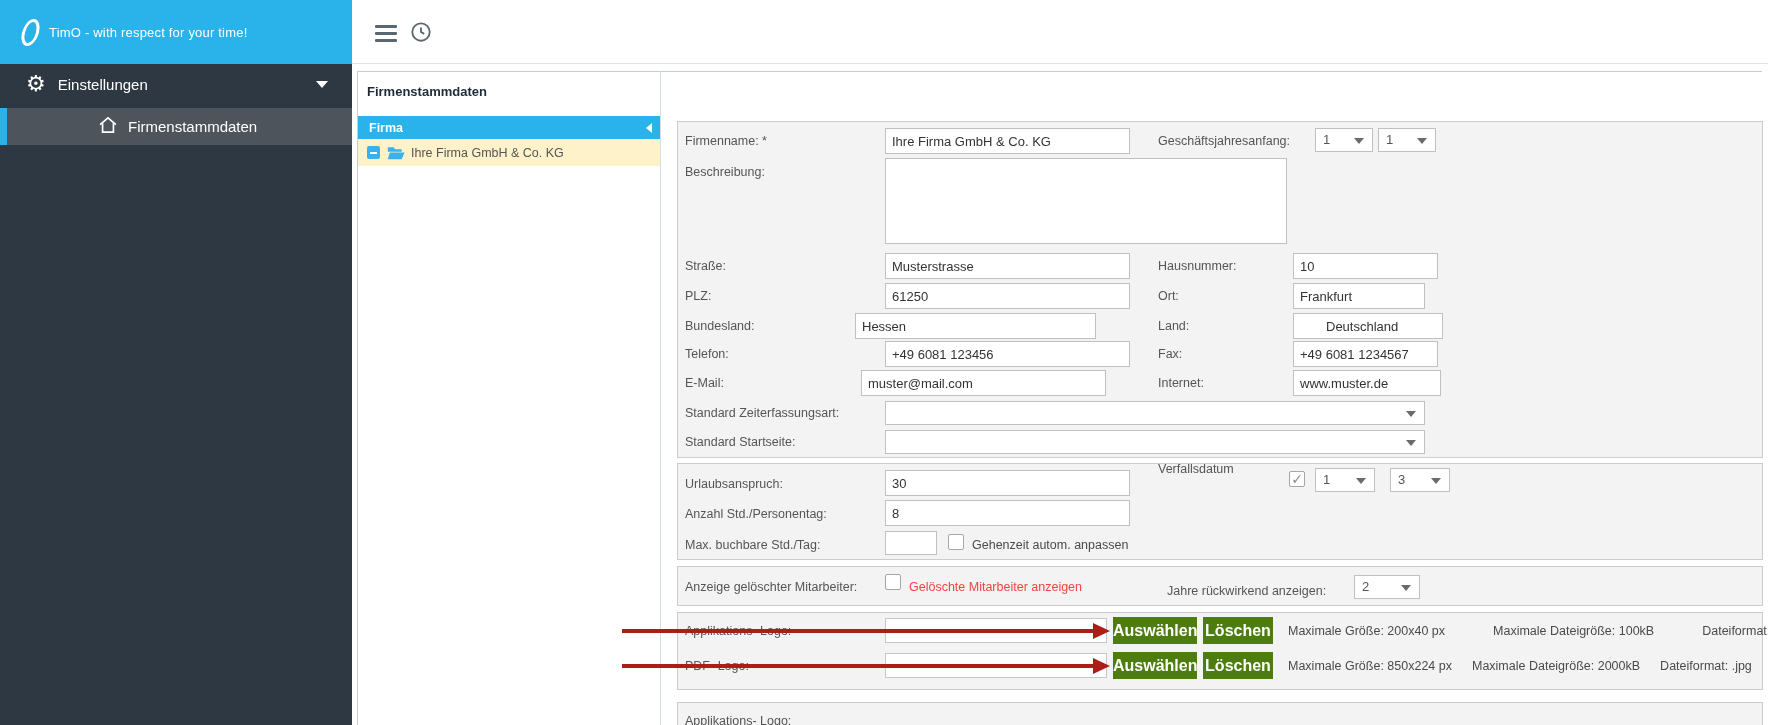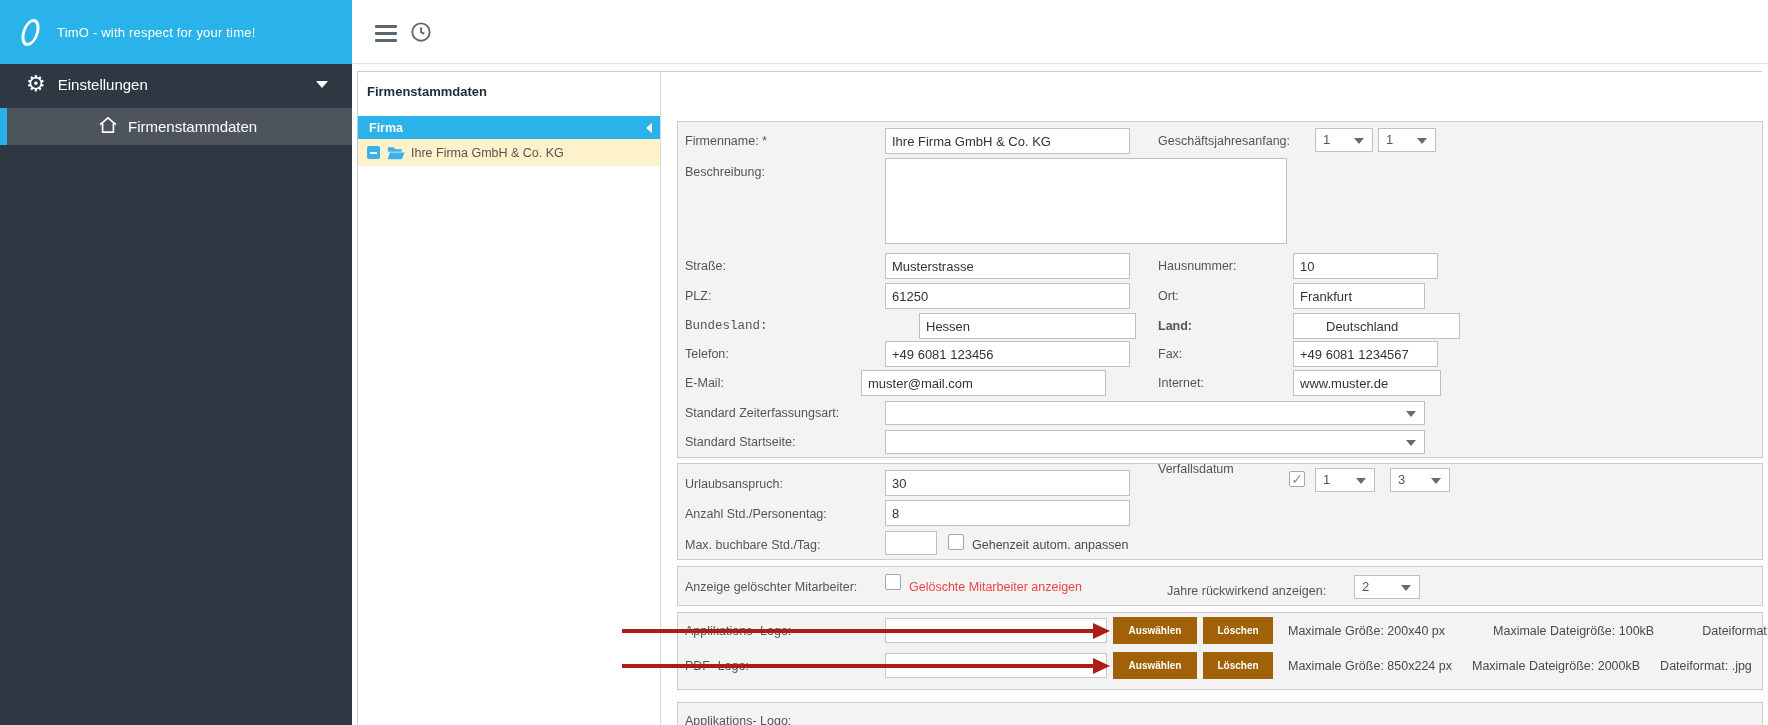--- a/index.html
+++ b/index.html
@@ -3,21 +3,21 @@
 <meta charset="utf-8">
 <style>
   * { margin:0; padding:0; box-sizing:border-box; }
   html,body { background:#e9e9e9; }
   body { font-family:"Liberation Sans","DejaVu Sans",sans-serif; }
   .page { position:relative; width:1768px; height:725px; background:#fff; overflow:hidden; }
 
   
   .brand { position:absolute; left:0; top:0; width:352px; height:64px; background:#29b3ea; display:flex; align-items:center; }
   .brand-o { display:inline-block; width:17px; height:27px; border:3px solid #fff; border-radius:50%; transform:skewX(-14deg); margin-left:22px; }
-  .brand-txt { color:#fff; font-size:13px; margin-left:18px; letter-spacing:.2px; }
+  .brand-txt { color:#fff; font-size:13px; margin-left:10px; letter-spacing:.2px; }
 
   
   .topbar { position:absolute; left:352px; top:0; width:1416px; height:64px; background:#fff; border-bottom:1px solid #e2e2e2; }
   .hamburger { position:absolute; left:23px; top:25px; width:22px; cursor:pointer; }
   .hamburger span { display:block; height:3px; background:#5b6770; margin-bottom:4px; border-radius:1px; }
   .clockicon { position:absolute; left:58px; top:21px; cursor:pointer; }
 
   
   .sidebar { position:absolute; left:0; top:64px; width:352px; height:661px; background:#2d3843; }
   .srow { position:relative; display:flex; align-items:center; color:#fff; cursor:pointer; }
@@ -46,21 +46,21 @@
   .tree-label { font-size:12.5px; color:#555; margin-left:6px; }
 
   
   .sec { position:absolute; background:#f3f3f3; border:1px solid #ccc; }
   .lbl { position:absolute; font-size:12.5px; color:#555; line-height:18px; white-space:nowrap; }
   .inp { position:absolute; border:1px solid #c0c0c0; background:#fff; font-family:inherit; font-size:13px; color:#333; padding:0 6px; height:26px; }
   .txa { position:absolute; border:1px solid #c0c0c0; background:#fff; resize:none; font-family:inherit; font-size:13px; color:#333; padding:4px 6px; }
   .sel { position:absolute; border:1px solid #c0c0c0; background:#fff; height:24px; font-size:13px; color:#555; line-height:22px; padding-left:7px; cursor:pointer; }
   .sel .car { position:absolute; right:8px; top:9px; width:0; height:0; border-left:5px solid transparent; border-right:5px solid transparent; border-top:6px solid #6b6b6b; }
   .chk { position:absolute; width:16px; height:16px; background:#fff; border:1px solid #a6a6a6; border-radius:2px; cursor:pointer; font-size:14px; line-height:15px; text-align:center; color:#8e8e8e; font-family:"DejaVu Sans",sans-serif; }
-  .btn { position:absolute; height:27px; background:#a16207; color:#fff; border:none; font-family:inherit; font-size:10px; font-weight:bold; cursor:pointer; }
+  .btn { position:absolute; height:27px; background:#4d7c0f; color:#fff; border:none; font-family:inherit; font-size:16px; font-weight:bold; cursor:pointer; }
   .info { position:absolute; height:27px; display:flex; align-items:center; gap:20px; font-size:12.5px; color:#4a4a4a; white-space:nowrap; }
 
   
   .ar-line { position:absolute; height:4px; background:#ad1d18; z-index:30; }
   .ar-head { position:absolute; width:0; height:0; border-top:8px solid transparent; border-bottom:8px solid transparent; border-left:17px solid #ad1d18; z-index:30; }
 </style>
 </head>
 <body>
 
 <div class="page">
@@ -135,24 +135,24 @@
   <div class="lbl" style="left:685px;top:257px;">Straße:</div>
   <input class="inp" style="left: 885px; top: 253px; width: 245px;" value="Musterstrasse">
   <div class="lbl" style="left:1158px;top:257px;">Hausnummer:</div>
   <input class="inp" style="left: 1293px; top: 253px; width: 145px;" value="10">
 
   <div class="lbl" style="left:685px;top:287px;">PLZ:</div>
   <input class="inp" style="left: 885px; top: 283px; width: 245px;" value="61250">
   <div class="lbl" style="left:1158px;top:287px;">Ort:</div>
   <input class="inp" style="left: 1293px; top: 283px; width: 132px;" value="Frankfurt">
 
-  <div class="lbl" style="left:685px;top:317px;font-family:Liberation Mono, monospace;">Bundesland:</div>
-  <input class="inp" style="left: 919px; top: 313px; width: 217px;" value="Hessen">
-  <div class="lbl" style="left:1158px;top:317px;font-weight:bold;">Land:</div>
-  <input class="inp" style="left: 1293px; top: 313px; width: 167px; padding-left: 32px;" value="Deutschland">
+  <div class="lbl" style="left:685px;top:317px;">Bundesland:</div>
+  <input class="inp" style="left: 855px; top: 313px; width: 241px;" value="Hessen">
+  <div class="lbl" style="left:1158px;top:317px;">Land:</div>
+  <input class="inp" style="left: 1293px; top: 313px; width: 150px; padding-left: 32px;" value="Deutschland">
 
   <div class="lbl" style="left:685px;top:345px;">Telefon:</div>
   <input class="inp" style="left: 885px; top: 341px; width: 245px;" value="+49 6081 123456">
   <div class="lbl" style="left:1158px;top:345px;">Fax:</div>
   <input class="inp" style="left: 1293px; top: 341px; width: 145px;" value="+49 6081 1234567">
 
   <div class="lbl" style="left:685px;top:374px;">E-Mail:</div>
   <input class="inp" style="left: 861px; top: 370px; width: 245px;" value="muster@mail.com">
   <div class="lbl" style="left:1158px;top:374px;">Internet:</div>
   <input class="inp" style="left: 1293px; top: 370px; width: 148px;" value="www.muster.de">

